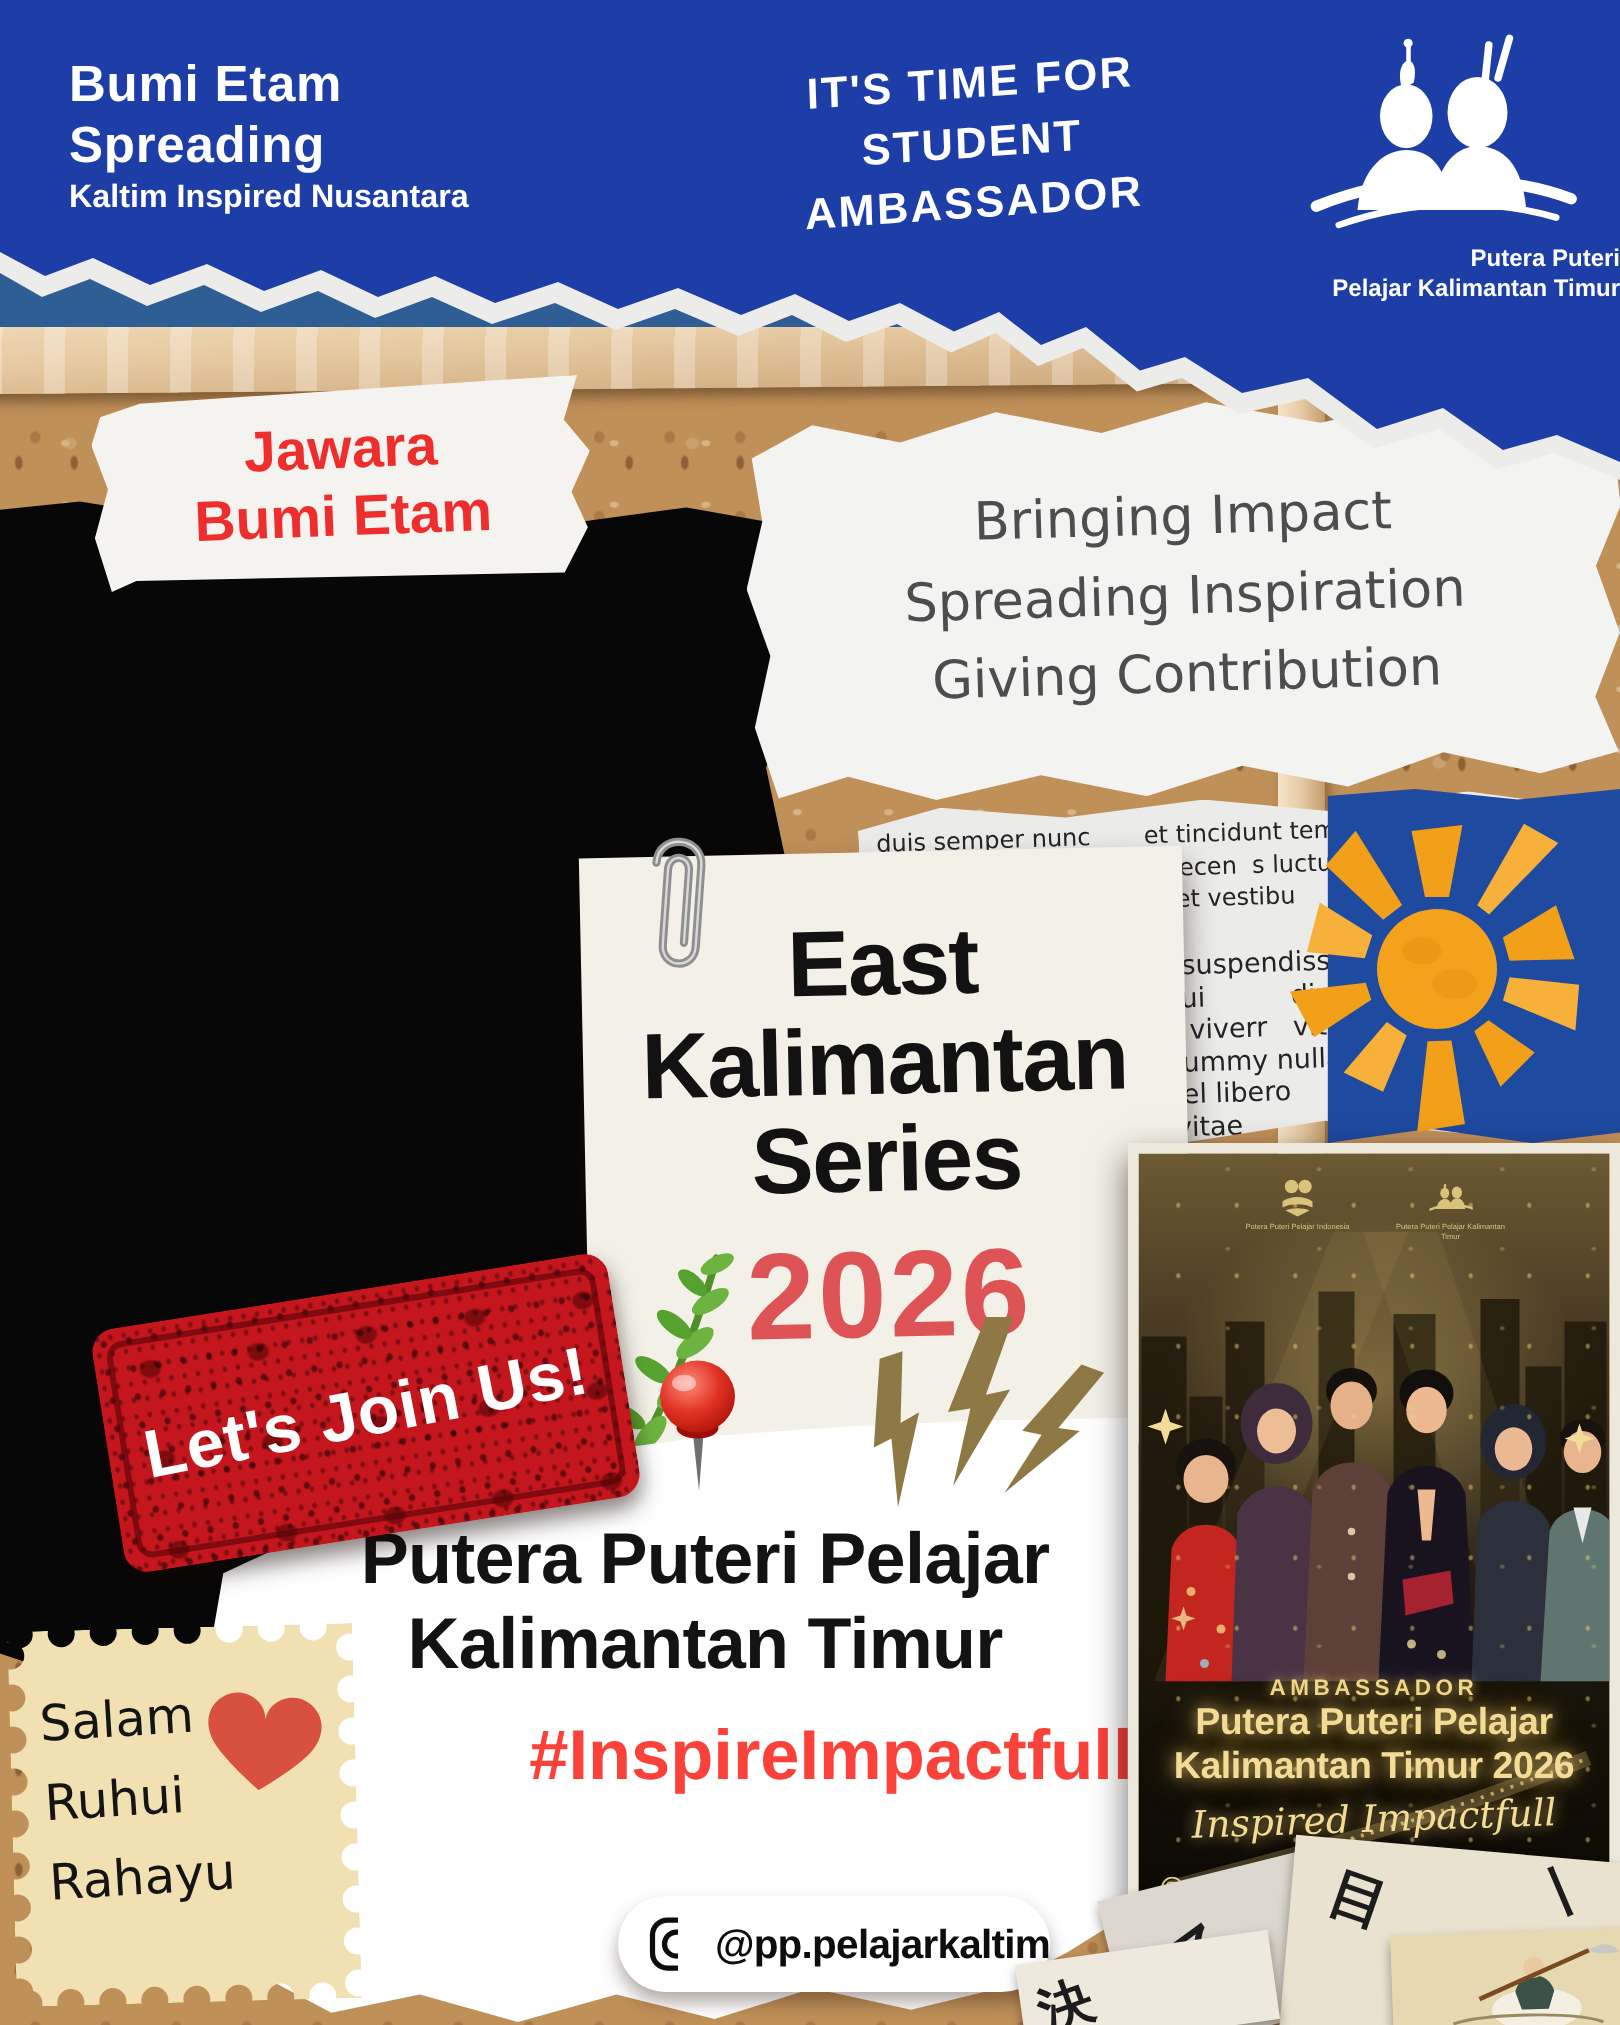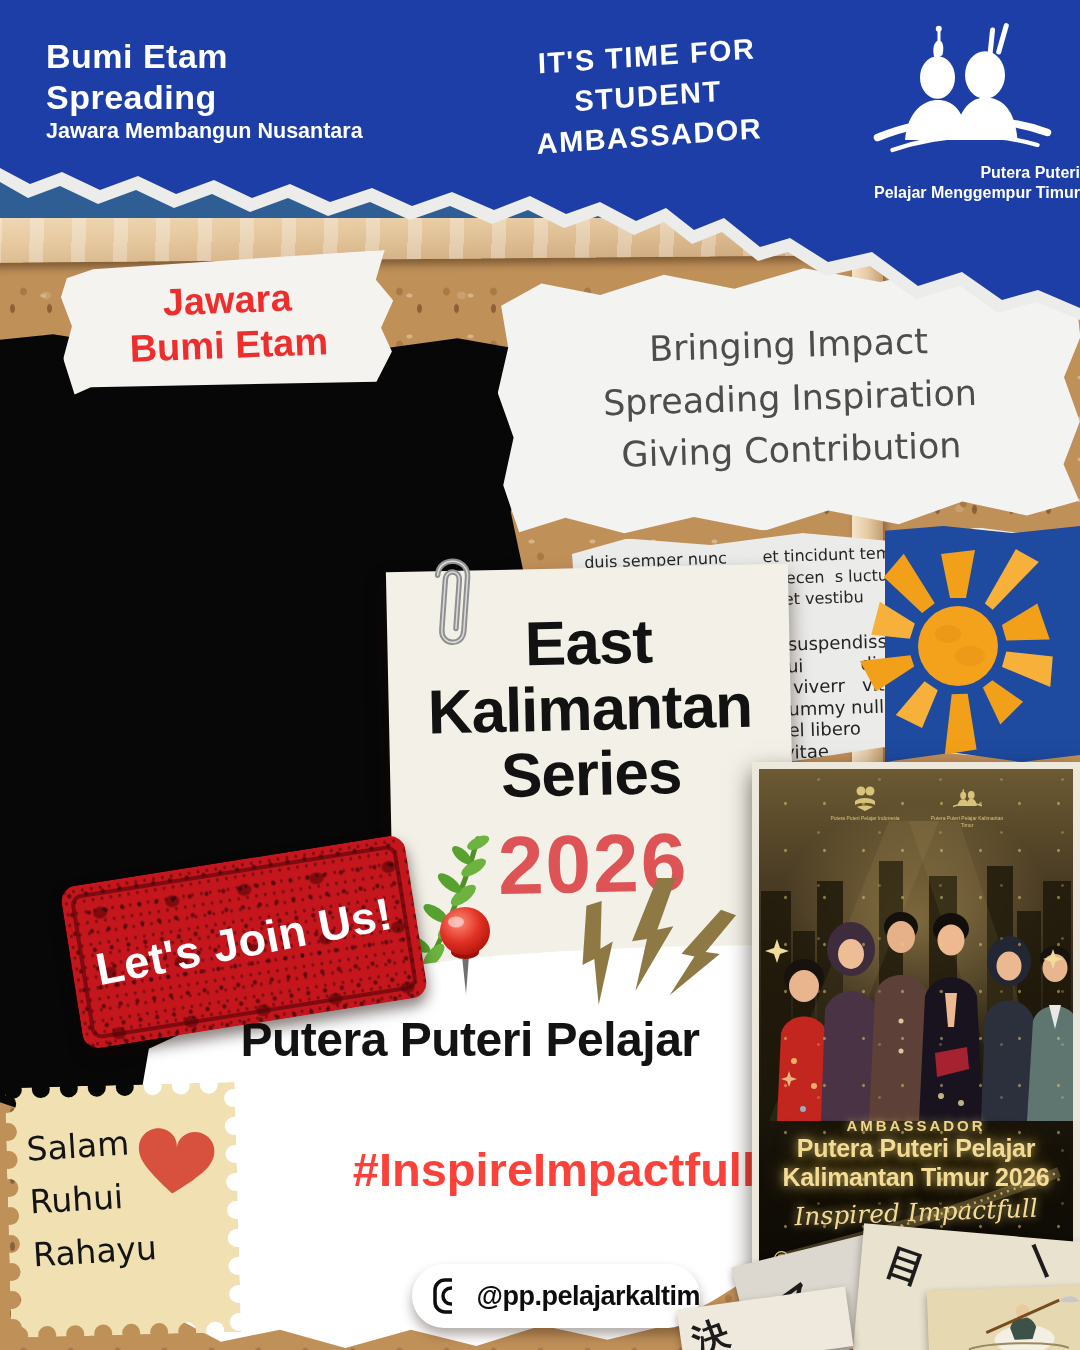--- a/index.html
+++ b/index.html
@@ -143,21 +143,21 @@
 
   <svg class="abs banner-svg" width="1080" height="320">
     <rect x="0" y="140" width="700" height="78" fill="#2e5e94"></rect>
     <path fill="#ececea" d="M0,0 H1080 V320 L1036,302 998,313 960,286 916,299 870,266 826,276 788,252 758,261 722,232 692,244 664,222 634,235 598,216 564,228 528,210 492,224 450,206 410,220 370,202 328,216 288,198 250,212 212,194 174,208 136,190 98,204 60,186 28,198 0,182 Z"></path>
     <path fill="#1d3ea6" d="M0,0 H1080 V308 L1038,290 1002,300 962,272 918,286 872,252 828,262 790,238 760,247 724,218 694,230 666,208 636,221 600,202 566,214 530,196 494,210 452,192 412,206 372,188 330,202 290,184 252,198 214,180 176,194 138,176 100,190 62,172 30,184 0,168 Z"></path>
   </svg>
   <div class="abs brand">
     <div>Bumi Etam</div>
     <div>Spreading</div>
   </div>
-  <div class="abs brand-sub">Jawara Membangun Nusantara</div>
+  <div class="abs brand-sub">Kaltim Inspired Nusantara</div>
   <div class="abs time-block">
     <div>IT'S TIME FOR</div>
     <div>STUDENT</div>
     <div>AMBASSADOR</div>
   </div>
   <div class="abs logo-wrap">
     <svg width="200" height="145" viewBox="0 0 160 116">
       <g fill="#ffffff">
         <path d="M60,32 C54,14 70,10 66,28 Z"></path>
         <rect x="62" y="8" width="2.4" height="18" rx="1.2"></rect>
@@ -168,21 +168,21 @@
         <rect x="112" y="2" width="4" height="26" rx="2" transform="rotate(16 114 15)"></rect>
         <ellipse cx="100" cy="44" rx="16" ry="19"></ellipse>
         <path d="M76,96 C78,70 90,62 100,62 C114,62 124,72 126,96 Z"></path>
       </g>
       <path d="M14,94 C58,76 112,76 150,90" fill="none" stroke="#ffffff" stroke-width="6" stroke-linecap="round"></path>
       <path d="M26,104 C66,90 108,90 142,100" fill="none" stroke="#ffffff" stroke-width="3.5" stroke-linecap="round"></path>
     </svg>
   </div>
   <div class="abs logo-cap">
     <div>Putera Puteri</div>
-    <div>Pelajar Menggempur Timur</div>
+    <div>Pelajar Kalimantan Timur</div>
   </div>
 
   <div class="abs lorem">
     <div class="lorem-top">
       <div class="l">duis semper nunc       et tincidunt tempus in  id id orem</div>
       <div class="l">sed libero. Suscipit in maecen  s luctus,    ttitor ipsum he c</div>
       <div class="l">                  m e          amet vestibu</div>
     </div>
     <div class="lorem-mid">
       <div class="l">t suspendisse</div>
@@ -251,20 +251,21 @@
   <svg class="abs" style="left:578px;top:878px;" width="160" height="132">
     <g fill="#8e7945">
       <path d="M22,0 L0,55 L13,53 L3,98 L36,42 L22,45 L38,0 Z" transform="translate(2,26) rotate(-18 20 50)"></path>
       <path d="M22,0 L0,55 L13,53 L3,98 L36,42 L22,45 L38,0 Z" transform="translate(54,0) scale(1.15)"></path>
       <path d="M22,0 L0,55 L13,53 L3,98 L36,42 L22,45 L38,0 Z" transform="translate(104,28) rotate(20 20 50)"></path>
     </g>
   </svg>
 
   <div class="abs main-title">
     <div>Putera Puteri Pelajar</div>
+    <div>Kalimantan Timur</div>
   </div>
   <div class="abs hashtag">#InspireImpactfull</div>
 
   <div class="abs stamp">
     <div class="stamp-frame"></div>
     <div class="stamp-label">Let's Join Us!</div>
   </div>
 
   <svg class="abs" style="left:432px;top:896px;" width="66" height="102">
     <defs>

